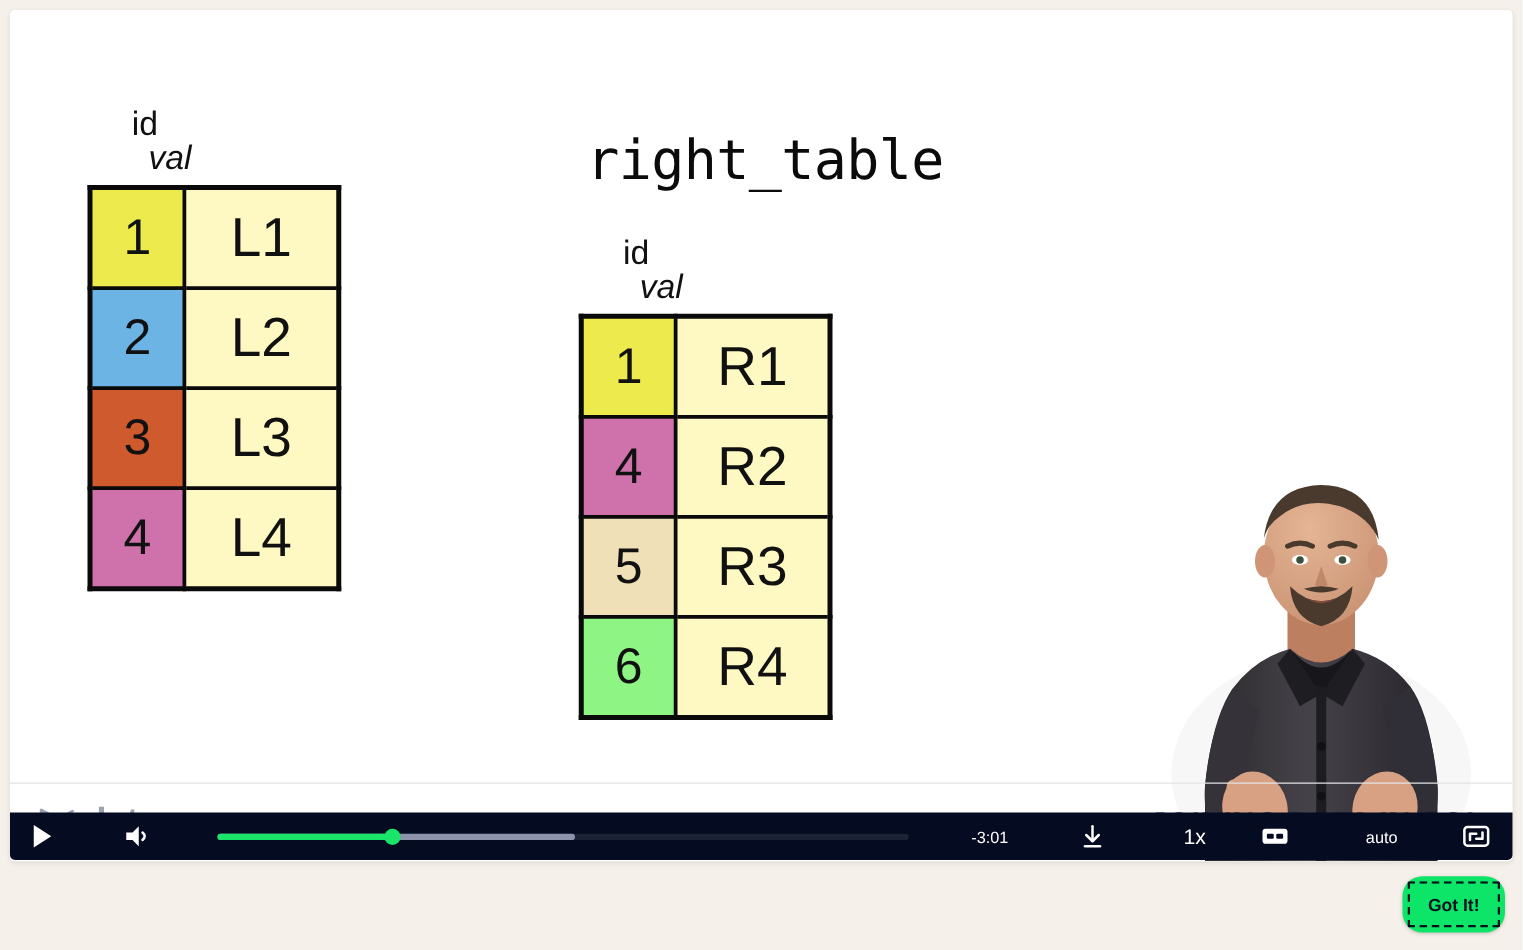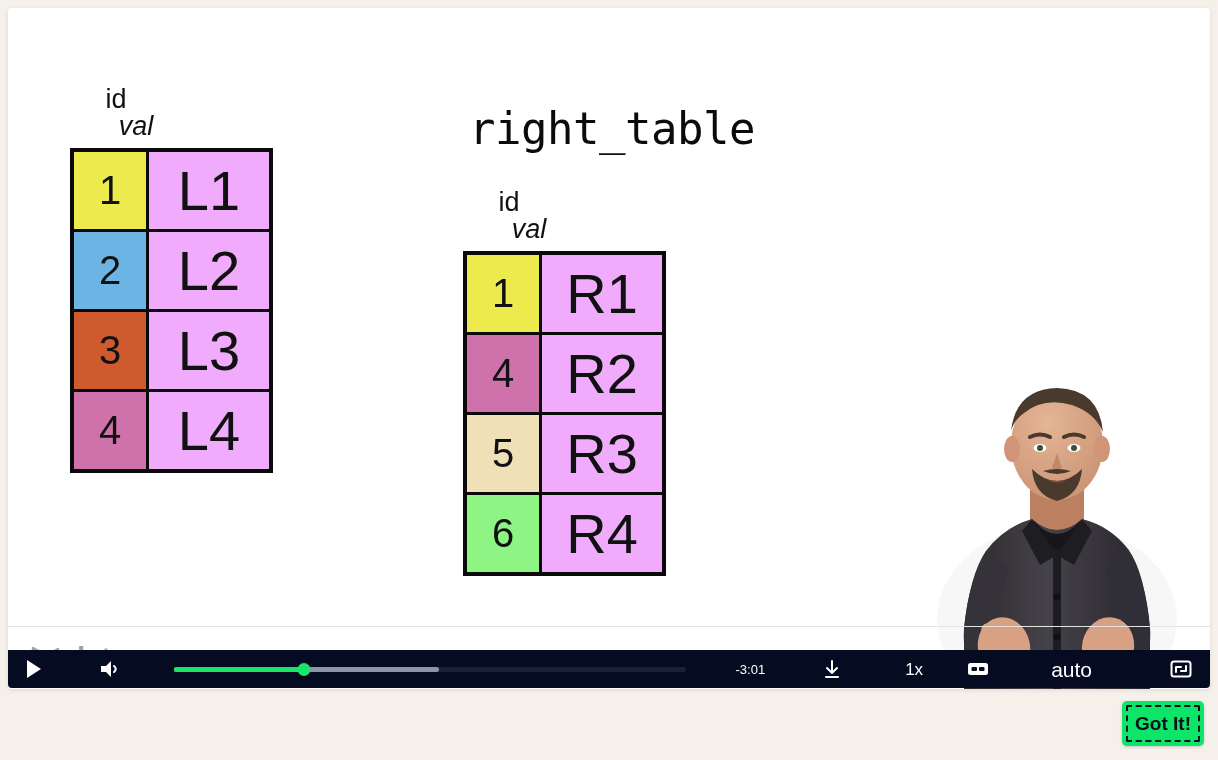--- a/index.html
+++ b/index.html
@@ -85,22 +85,22 @@
     color: #111111;
     padding: 0;
     height: 77px;
   }
   td.cell-id {
     width: 72px;
     font-size: 40px;
   }
   td.cell-val {
     width: 120px;
-    font-size: 56px;
-    background: #f0abfc;
+    font-size: 44px;
+    background: #fef9c3;
   }
 
   
   #presenter {
     position: absolute;
     right: 8px;
     bottom: 0;
     width: 290px;
     height: 320px;
     overflow: hidden;
@@ -234,41 +234,41 @@
     font-size: 17px;
     font-family: "Liberation Sans", sans-serif;
     background: none;
     border: none;
     cursor: pointer;
     line-height: 1;
   }
   #captions-button { width: 26px; height: 26px; margin-right: 18px; }
   #quality-button {
     color: #ffffff;
-    font-size: 21px;
-    font-family: "Liberation Sans", sans-serif;
-    margin-right: 34px;
+    font-size: 13px;
+    font-family: "Liberation Sans", sans-serif;
+    margin-right: 8px;
     background: none;
     border: none;
     cursor: pointer;
     line-height: 1;
   }
   #fullscreen-button { width: 26px; height: 26px; margin-right: 16px; }
 
   
   #got-it-button {
     position: absolute;
     right: 14px;
     bottom: 14px;
     background: #0ce567;
     color: #06111f;
     border: none;
-    border-radius: 5px;
-    font-family: "Liberation Sans", sans-serif;
-    font-size: 19px;
+    border-radius: 16px;
+    font-family: "Liberation Sans", sans-serif;
+    font-size: 14px;
     font-weight: 700;
     padding: 0;
     width: 82px;
     height: 45px;
     cursor: pointer;
     display: flex;
     align-items: center;
     justify-content: center;
     box-shadow: 0 1px 3px rgba(0,0,0,0.18);
   }

